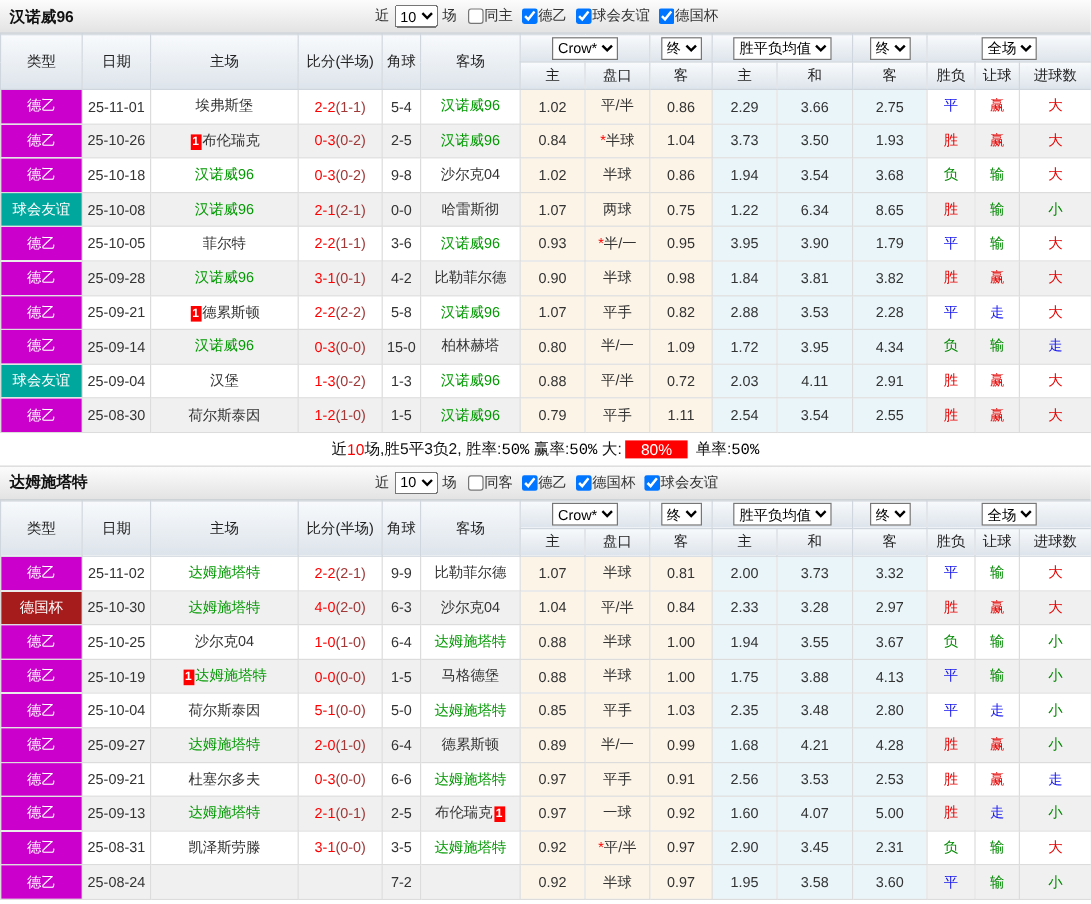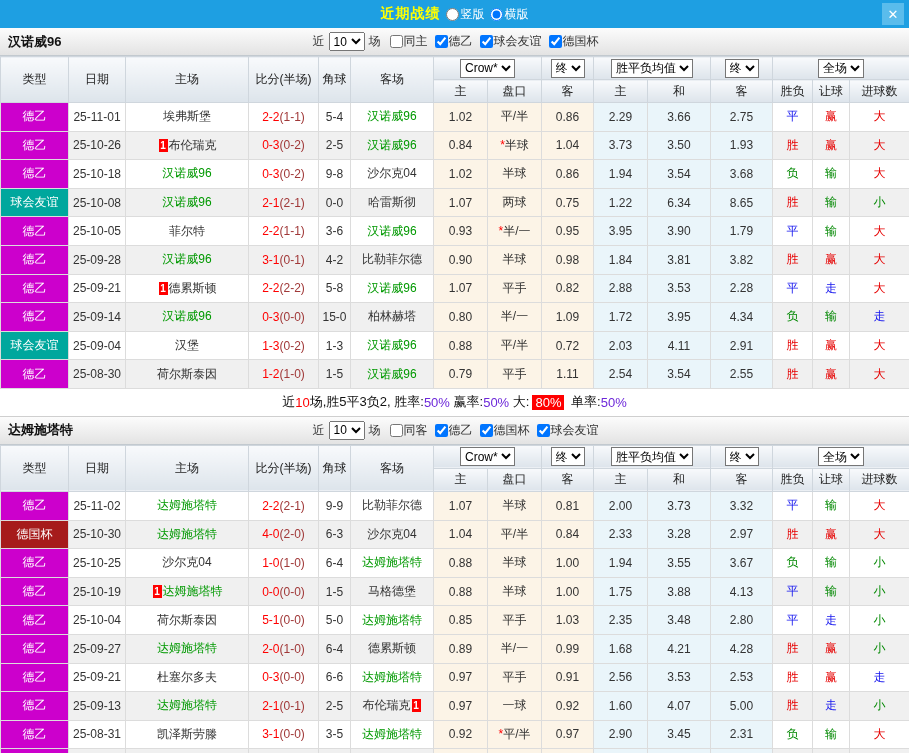--- a/index.html
+++ b/index.html
@@ -40,41 +40,27 @@
   td.res-red{color:#E60000;}
   td.res-blue{color:#1414EE;}
   td.res-green{color:#008800;}
   .redcard{display:inline-block;background:#FF0000;color:#FFF;min-width:9px;line-height:13px;
            font-size:10px;font-weight:bold;margin:0 1px;}
   .star{color:#FF0000;}
   
   .summary{height:27px;border-bottom:1px solid #CFCFCF;display:flex;align-items:center;
            justify-content:center;font-size:13px;color:#111;background:#FFF;white-space:pre;}
   .sum-r{color:#FF0000;}
-  .sum-b{color:#6d28d9;}
-  .sum-badge{background:#FF0000;color:#FFF;padding:0 3px;margin:0 3px;}
+  .sum-b{color:#000000;font-family:Liberation Mono, monospace;}
+  .sum-badge{background:#FF0000;color:#FFF;padding:0 13px;margin:0 3px;}
 </style>
 </head>
 <body>
 
 <div class="app">
-  <div class="titlebar">
-    <span class="title">近期战绩</span>
-    <label class="radio-label">
-      <input type="radio" name="layout-mode" id="radio-vertical" style="">
-      <span>竖版</span>
-    </label>
-    <label class="radio-label">
-      <input type="radio" name="layout-mode" id="radio-horizontal" checked="" style="">
-      <span>横版</span>
-    </label>
-    <div class="close-btn">
-      <span>✕</span>
-    </div>
-  </div>
   <div id="sections">
       <div class="teambar">
         <span class="teamname">汉诺威96</span>
         <div class="filter">
           <span class="lbl">近</span>
           <select><option>10</option></select>
           <span class="lbl">场</span>
           <input type="checkbox" style="">
           <span>同主</span>
           <input type="checkbox" checked="" style="">

